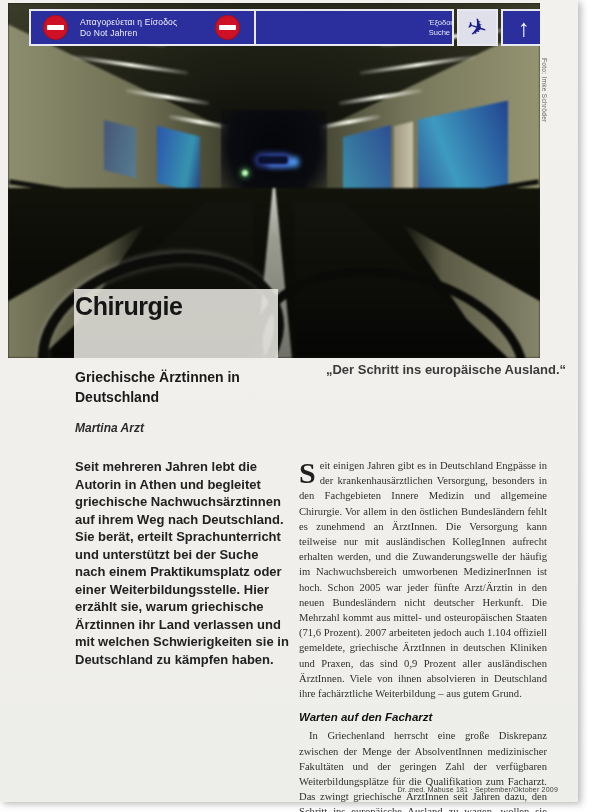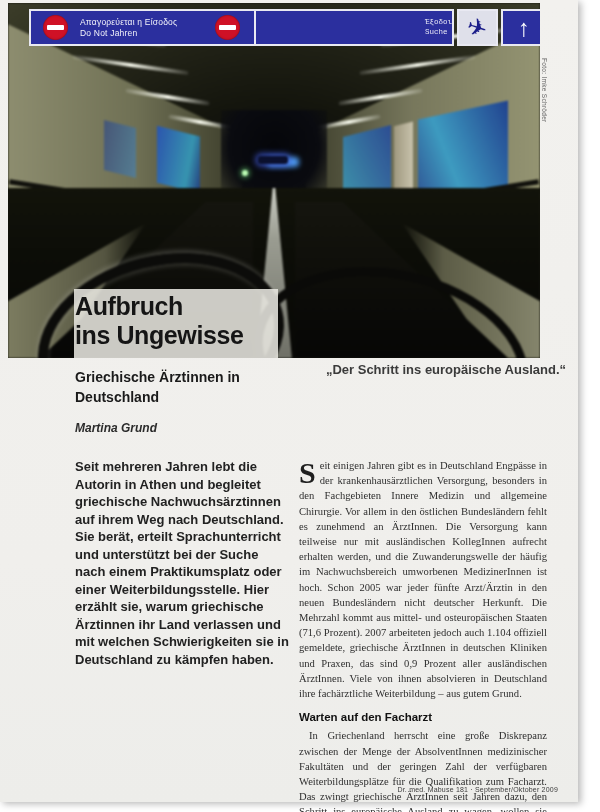--- a/index.html
+++ b/index.html
@@ -107,21 +107,21 @@
     line-height:1.4;color:#1a1a1a;}
   .author{position:absolute;left:75px;top:421px;font-size:12px;font-weight:bold;font-style:italic;color:#2b2b2b;}
   
   .lead{position:absolute;left:75px;top:458px;width:217px;font-size:13px;font-weight:bold;
     line-height:17.5px;color:#222222;}
   .bodycol{position:absolute;left:299px;top:458px;width:248px;
     font-family:"Liberation Serif", serif;font-size:10.6px;line-height:15.2px;color:#2f2f2f;}
   .bodycol p{margin:0;text-align:justify;}
   .dropcap{float:left;font-size:30px;line-height:25px;font-weight:bold;padding:2px 4px 0 0;color:#1f1f1f;}
   .subhead{font-family:"Liberation Sans", sans-serif;font-size:11.5px;font-weight:bold;
-    color:#111;margin:9px 0 3px 0;}
+    color:#111;margin:9px 0 3px 0;font-style:italic;}
   .para2{text-indent:10px;}
   
   .footer{position:absolute;left:300px;top:786px;width:258px;text-align:right;
     font-size:7px;color:#3c3c3c;letter-spacing:.2px;}
 </style>
 </head>
 <body>
 
 <div class="page">
 
@@ -161,46 +161,45 @@
 
     <div class="sign">
       <div class="panel sign-main">
         <span class="noentry ne1"></span>
         <span class="sign-text">
           <span>Απαγορεύεται η Είσοδος</span><br>
           <span>Do Not Jahren</span>
         </span>
         <span class="noentry ne2" style="margin-left:38px;"></span>
         <span class="divider"></span>
-        <span class="gates-labels" style="margin-left:auto;font-family:Liberation Mono, monospace;">
+        <span class="gates-labels" style="margin-left:auto;">
           <span>Έξοδοι</span><br>
           <span>Suche</span>
         </span>
       </div>
       <div class="panel plane-panel">
         <span class="plane-glyph">✈</span>
       </div>
       <div class="panel arrow-panel">
         <span class="arrow-glyph">↑</span>
       </div>
     </div>
 
     <div class="title-overlay"></div>
   </div>
 
   <div class="credit">Foto: Imke Schröder</div>
   <div class="caption">„Der Schritt ins europäische Ausland.“</div>
 
   <div class="title">
-    <span>Aufbruch</span><br>
-    <span>ins Ungewisse</span>
+    <span>Chirurgie</span><br>
   </div>
 
   <div class="subtitle">Griechische Ärztinnen in Deutschland</div>
-  <div class="author">Martina Grund</div>
+  <div class="author">Martina Arzt</div>
 
   <div class="lead">Seit mehreren Jahren lebt die Autorin in Athen und begleitet griechische Nachwuchsärztinnen auf ihrem Weg nach Deutschland. Sie berät, erteilt Sprachunterricht und unterstützt bei der Suche nach einem Praktikumsplatz oder einer Weiterbildungsstelle. Hier erzählt sie, warum griechische Ärztinnen ihr Land verlassen und mit welchen Schwierigkeiten sie in Deutschland zu kämpfen haben.</div>
 
   <div class="bodycol">
     <p><span class="dropcap">S</span><span>eit einigen Jahren gibt es in Deutschland Engpässe in der krankenhausärztlichen Versorgung, besonders in den Fachgebieten Innere Medizin und allgemeine Chirurgie. Vor allem in den östlichen Bundesländern fehlt es zunehmend an ÄrztInnen. Die Versorgung kann teilweise nur mit ausländischen KollegInnen aufrecht erhalten werden, und die Zuwanderungswelle der häufig im Nachwuchsbereich umworbenen MedizinerInnen ist hoch. Schon 2005 war jeder fünfte Arzt/Ärztin in den neuen Bundesländern nicht deutscher Herkunft. Die Mehrzahl kommt aus mittel- und osteuropäischen Staaten (71,6 Prozent). 2007 arbeiteten jedoch auch 1.104 offiziell gemeldete, griechische ÄrztInnen in deutschen Kliniken und Praxen, das sind 0,9 Prozent aller ausländischen ÄrztInnen. Viele von ihnen absolvieren in Deutschland ihre fachärztliche Weiterbildung – aus gutem Grund.</span></p>
     <div class="subhead">Warten auf den Facharzt</div>
     <p class="para2">In Griechenland herrscht eine große Diskrepanz zwischen der Menge der AbsolventInnen medizinischer Fakultäten und der geringen Zahl der verfügbaren Weiterbildungsplätze für die Qualifikation zum Facharzt. Das zwingt griechische ÄrztInnen seit Jahren dazu, den Schritt ins europäische Ausland zu wagen, wollen sie keine langen Wartezeiten von zwei bis zwölf Jahren in</p>
   </div>
 
   <div class="footer">Dr. med. Mabuse 181 · September/Oktober 2009</div>

